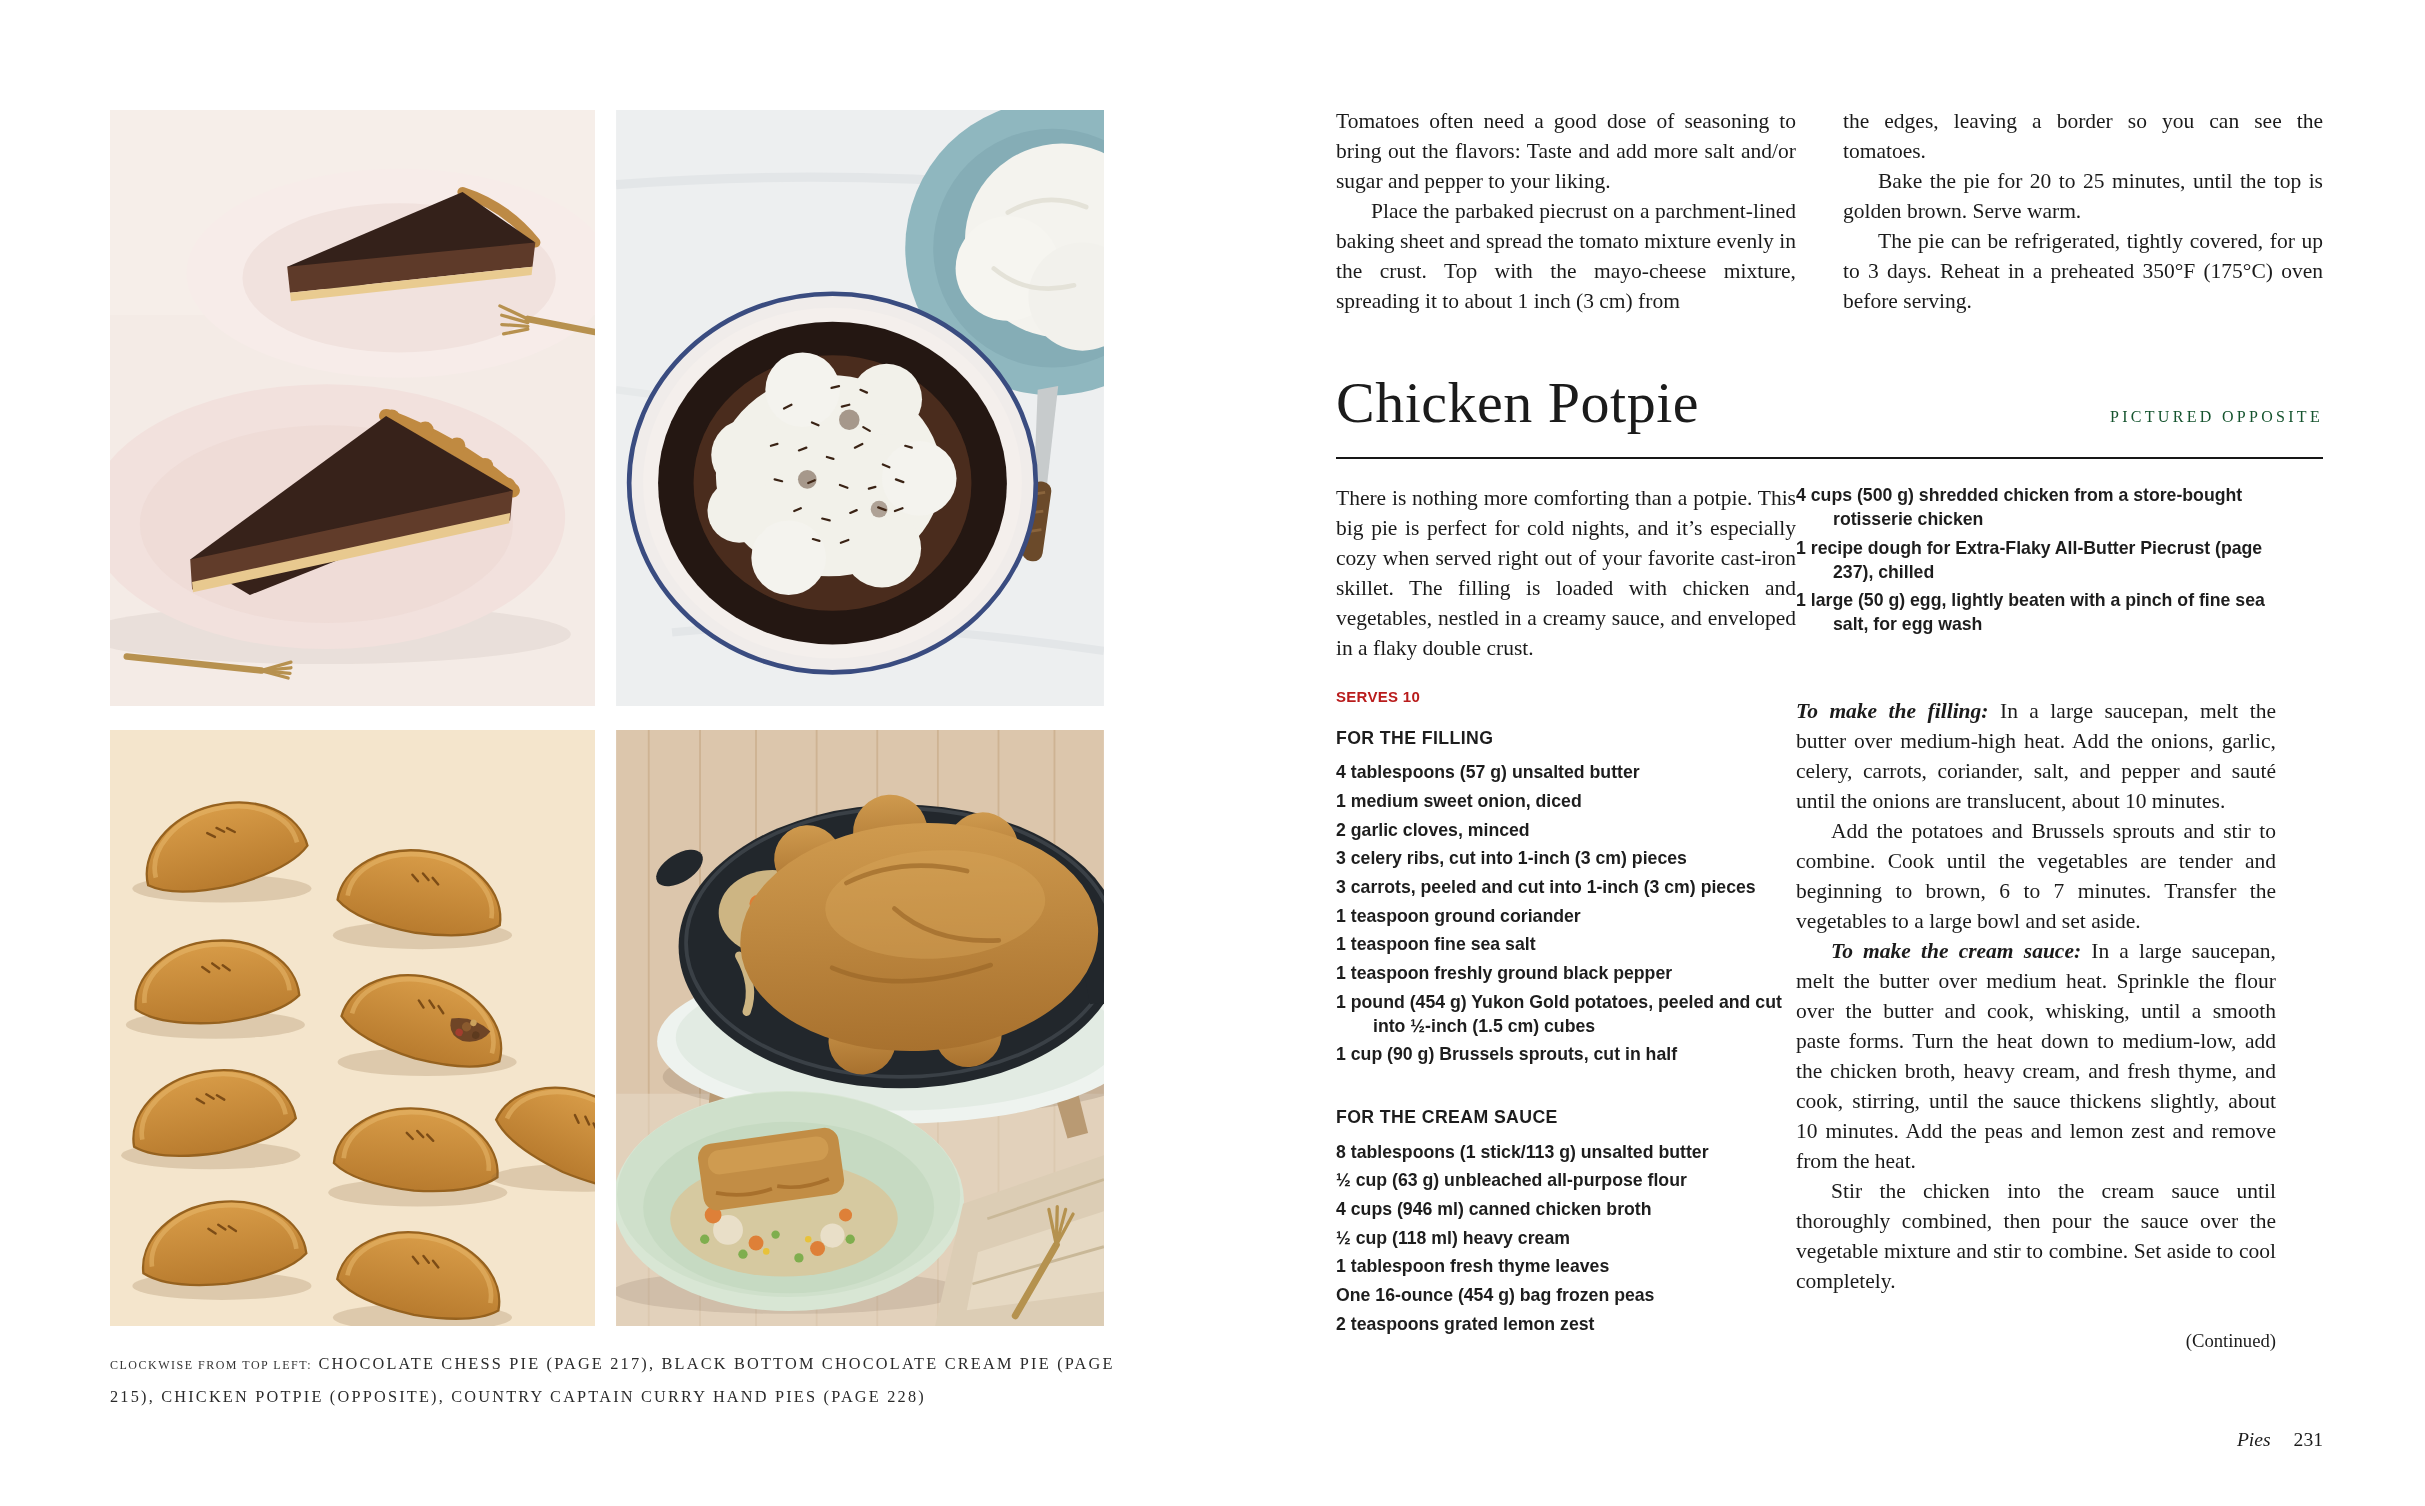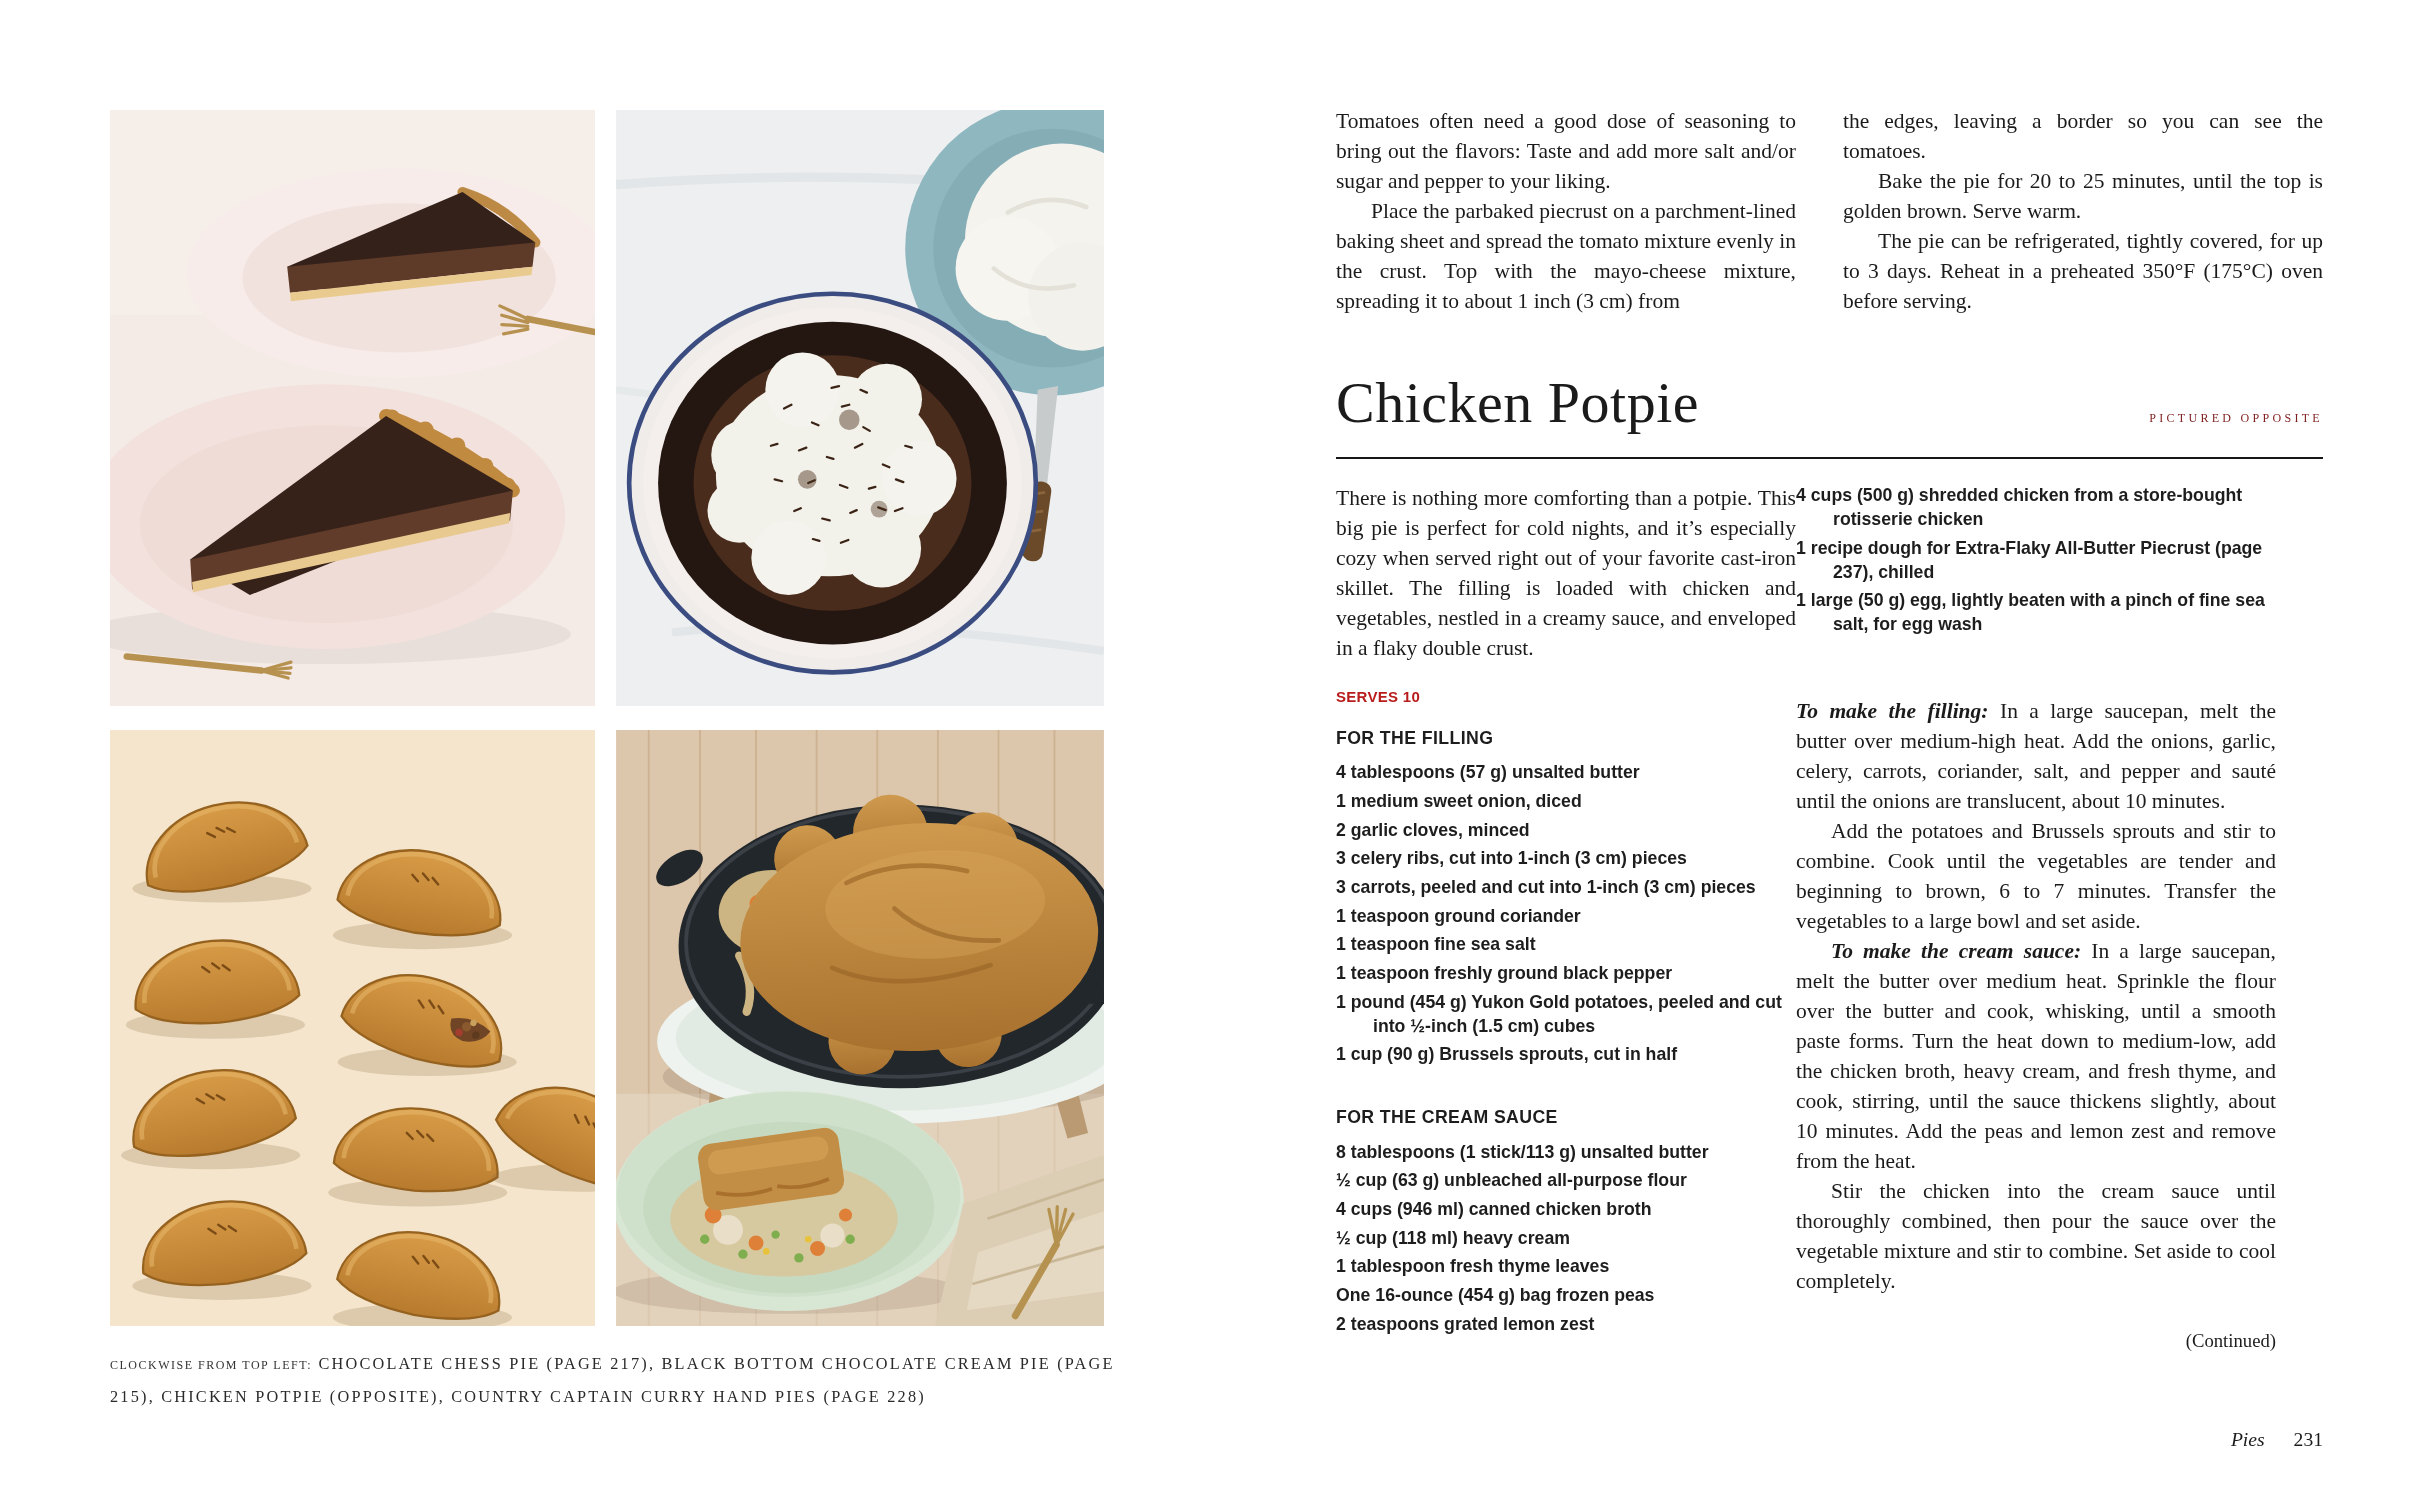--- a/index.html
+++ b/index.html
@@ -24,40 +24,40 @@
   .col-a{width:460px;}
   .col-b{width:480px;}
   .body-par{margin:0;font-size:21.5px;line-height:30px;text-align:justify;}
   .body-par.indent{text-indent:35px;}
   .lead{font-weight:bold;font-style:italic;}
 
   .recipe-header{position:absolute;left:123px;top:369px;width:987px;
     display:flex;justify-content:space-between;align-items:baseline;}
   .recipe-title{margin:0;font-weight:normal;font-size:58px;letter-spacing:0.5px;
     font-family:"Liberation Serif",serif;}
-  .pictured-note{font-size:12px;letter-spacing:3.3px;color:#7f1d1d;}
+  .pictured-note{font-size:16px;letter-spacing:3.3px;color:#14532d;}
   .title-rule{position:absolute;left:123px;top:457px;width:987px;height:0;
     border:0;border-top:2.3px solid #161616;margin:0;}
 
   .recipe-cols{position:absolute;left:123px;top:483px;width:987px;display:flex;}
   .serves{margin:25px 0 0;font-family:"Liberation Sans",sans-serif;font-weight:bold;
     font-size:15px;letter-spacing:0.3px;color:#b91c1c;}
   .ing-heading{margin:23px 0 11.2px;font-family:"Liberation Sans",sans-serif;font-weight:bold;
     font-size:17.7px;letter-spacing:0.4px;color:#1d1d1d;}
   .ing-heading.mt-lg{margin-top:41px;}
   .ing-list{list-style:none;margin:0;padding:0;}
   .ing{font-family:"Liberation Sans",sans-serif;font-weight:bold;font-size:17.7px;
     line-height:24px;margin:0 0 4.7px;padding-left:37px;text-indent:-37px;color:#1d1d1d;}
   .method{margin:0;font-size:21.5px;line-height:30px;text-align:justify;}
   .method.first{margin-top:60px;}
   .method.indent{text-indent:35px;}
   .continued{margin:34px 0 0;text-align:right;font-size:18.7px;font-style:normal;}
   .page-footer{position:absolute;left:123px;top:1429px;width:987px;text-align:right;
     font-size:19.6px;color:#1b1b1b;}
-  .footer-section{font-style:italic;margin-right:29px;}
+  .footer-section{font-style:italic;margin-right:23px;}
 </style>
 </head>
 <body>
 
 <div class="spread">
 
   <section class="page-left">
     <div class="photo-grid">
 
       <div class="photo" role="img" aria-label="Chocolate Chess Pie slices on pink plates with gold forks">

